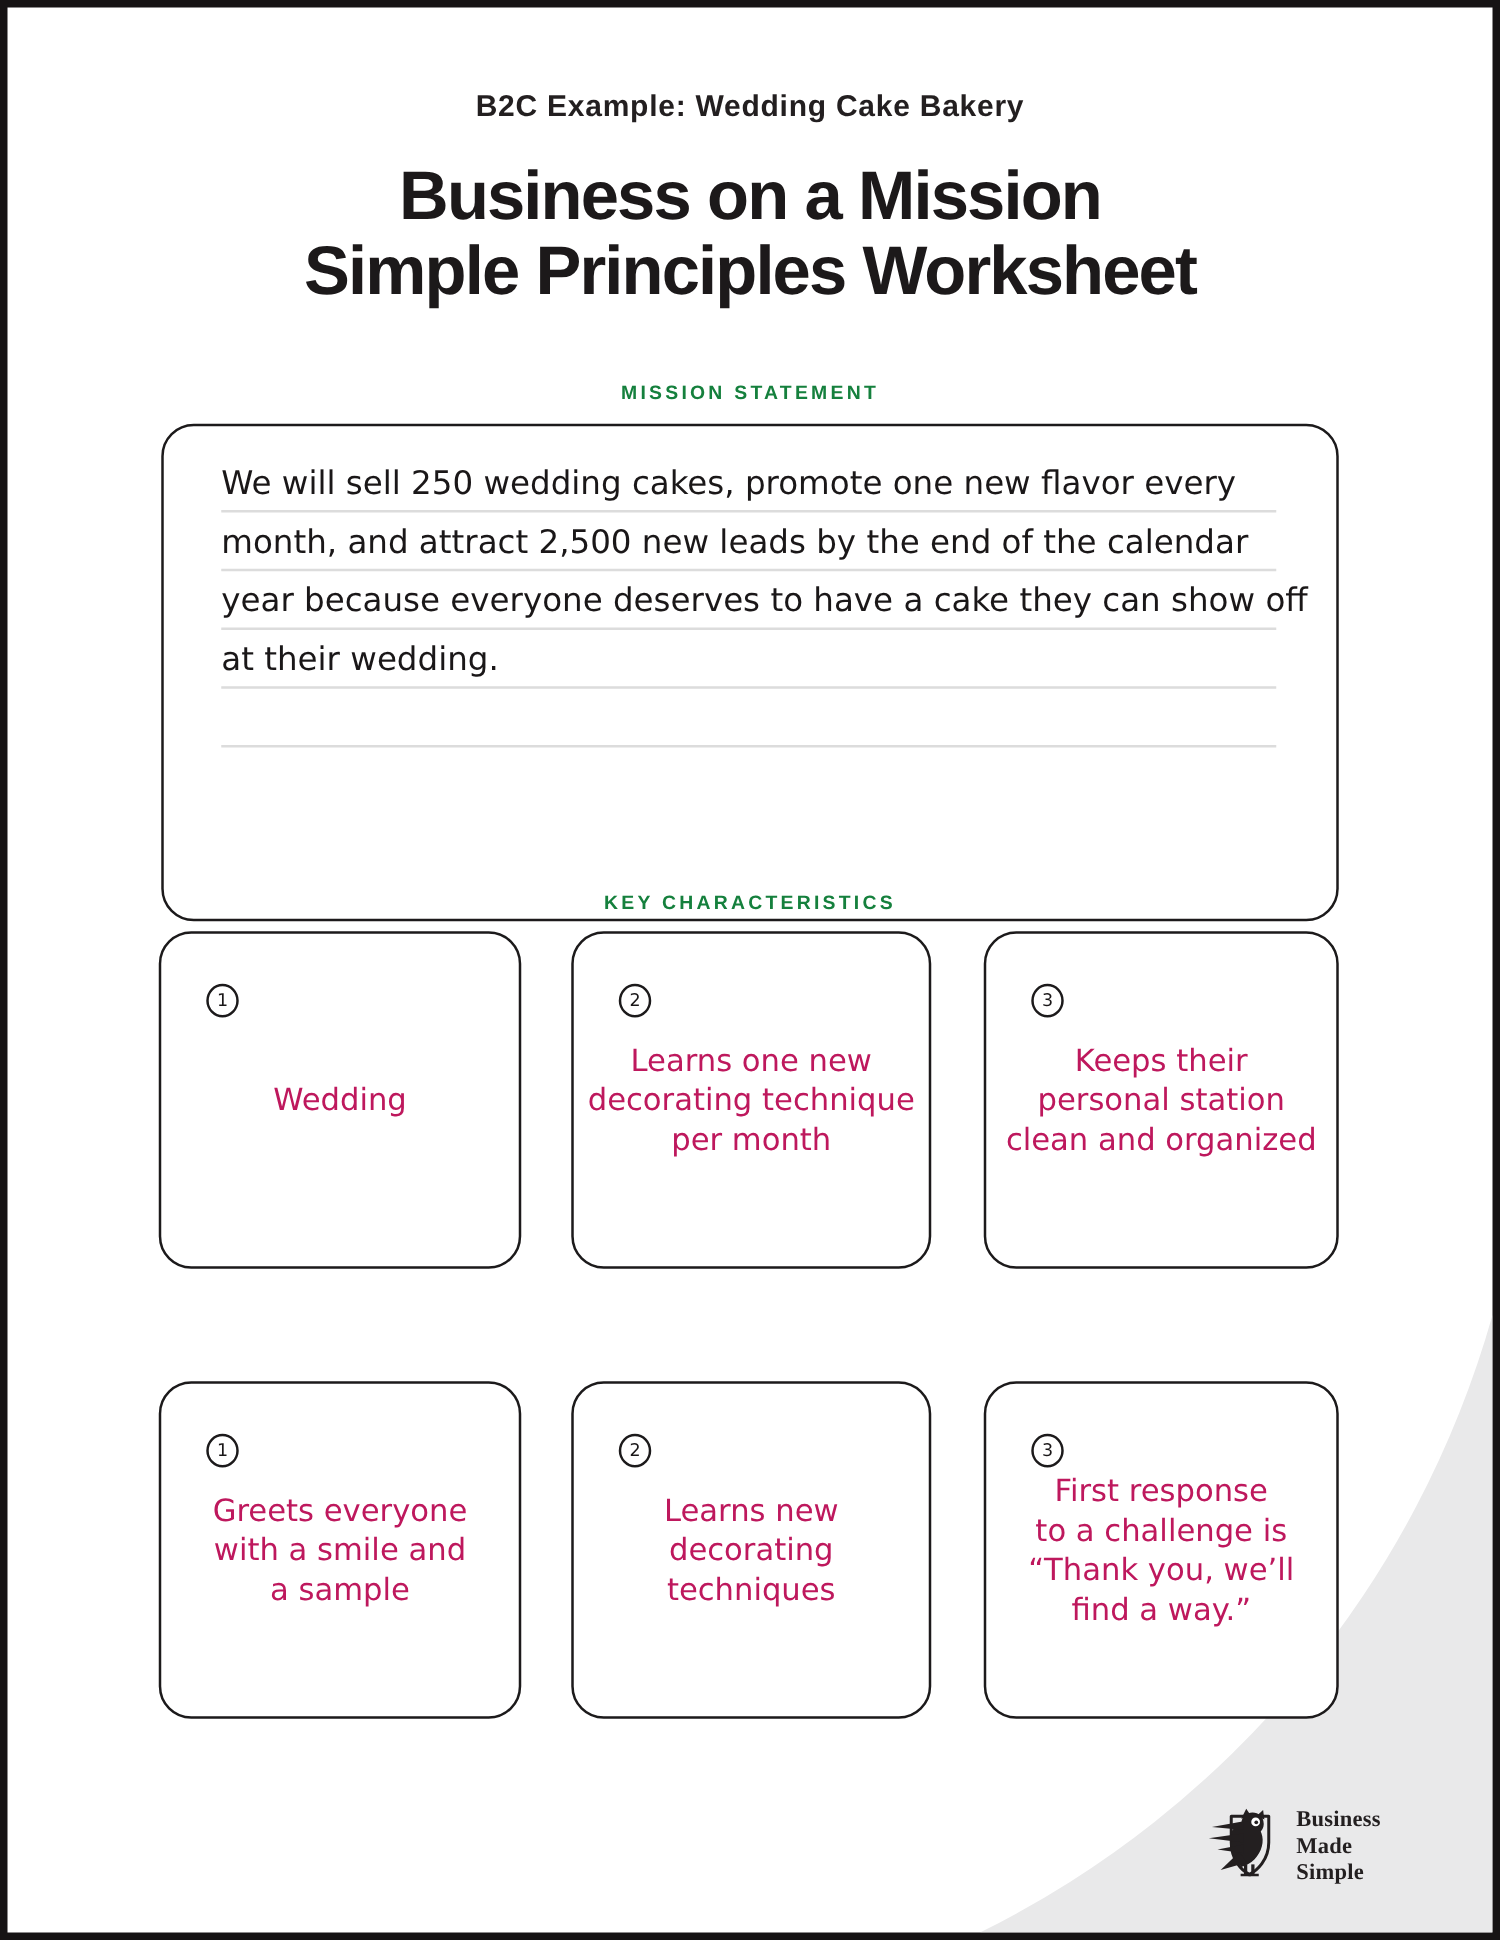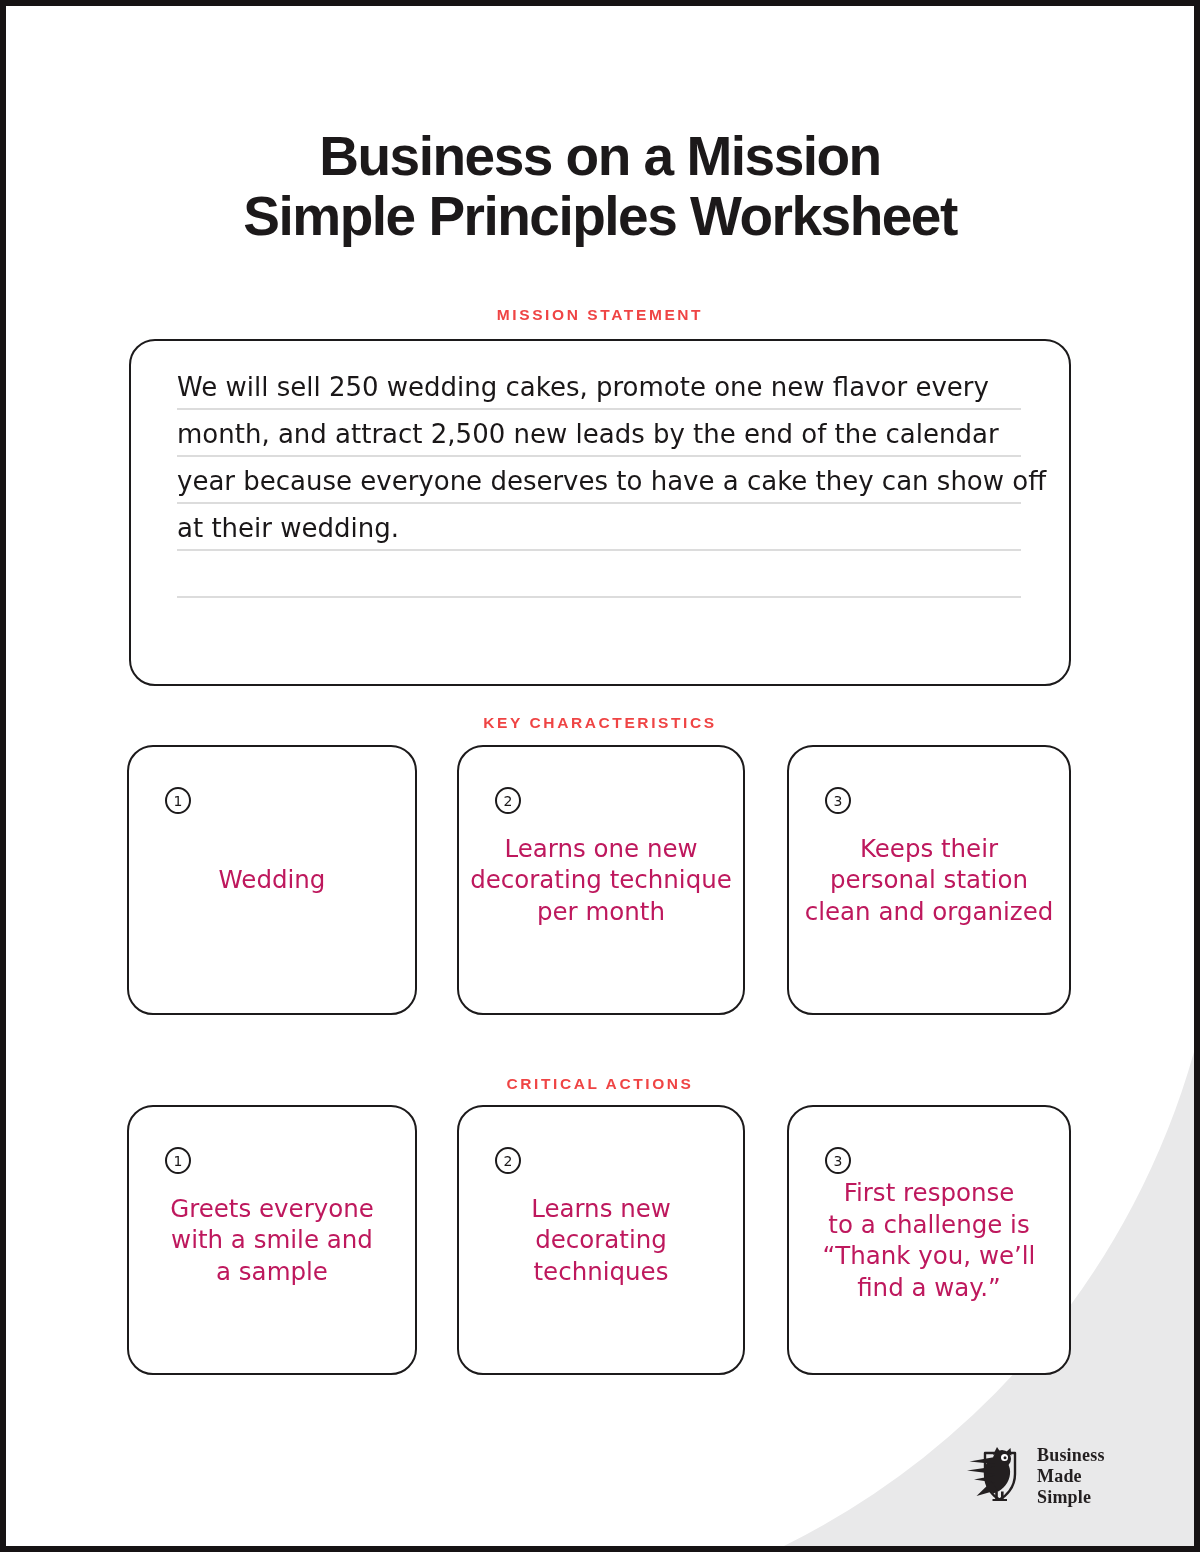--- a/index.html
+++ b/index.html
@@ -14,28 +14,28 @@
     position:absolute;top:66px;left:0;width:100%;text-align:center;
     font-weight:bold;font-size:24px;letter-spacing:.6px;color:#231f20;z-index:2;
   }
   .title{
     position:absolute;top:120px;left:0;width:100%;text-align:center;
     font-family:Liberation Sans, sans-serif;font-weight:bold;font-size:55px;
     line-height:60px;letter-spacing:-1.5px;color:#1c191a;z-index:2;
   }
   .section-label{
     position:absolute;left:0;width:100%;text-align:center;
-    font-weight:bold;font-size:15.5px;letter-spacing:2.6px;color:#ef4444;z-index:2;
+    font-weight:bold;font-size:15.5px;letter-spacing:2.6px;color:#15803d;z-index:2;
   }
   .label-mission{top:300px;}
   .label-kc{top:708px;}
   .label-ca{top:1069px;}
 
   .mission-box{
-    position:absolute;left:123px;top:333px;width:942px;height:347px;
+    position:absolute;left:123px;top:333px;width:942px;height:398px;
     box-sizing:border-box;border:2.5px solid #1c1a1b;border-radius:26px;
     background:#fff;z-index:2;
   }
   .mline{
     position:absolute;left:46px;right:48px;height:46px;
     border-bottom:2px solid #dcdcdc;
     display:flex;align-items:flex-end;
     font-family:"DejaVu Sans",sans-serif;font-size:26px;color:#1a1718;
     padding-bottom:6px;box-sizing:content-box;white-space:nowrap;overflow:visible;
   }
@@ -76,20 +76,21 @@
 </style>
 </head>
 <body>
 
 <div class="page">
 
   <svg class="corner-svg" viewBox="6 6 1188 1540" preserveAspectRatio="none" aria-hidden="true">
     <path d="M 1194 1052 A 791 791 0 0 1 784 1546 L 1194 1546 Z" fill="#e9e9ea"></path>
   </svg>
 
+  <div class="eyebrow">B2C Example: Wedding Cake Bakery</div>
 
   <div class="title">
     <div>Business on a Mission</div>
     <div>Simple Principles Worksheet</div>
   </div>
 
   <div class="section-label label-mission">MISSION STATEMENT</div>
 
   <div class="mission-box">
     <div class="mline mline-0">We will sell 250 wedding cakes, promote one new flavor every</div>
@@ -113,21 +114,20 @@
 per month</div>
     </div>
     <div class="card card-3">
       <div class="badge">3</div>
       <div class="card-text">Keeps their
 personal station
 clean and organized</div>
     </div>
   </div>
 
-  <div class="section-label label-ca">CRITICAL ACTIONS</div>
 
   <div class="row-ca">
     <div class="card card-1">
       <div class="badge">1</div>
       <div class="card-text">Greets everyone
 with a smile and
 a sample</div>
     </div>
     <div class="card card-2">
       <div class="badge">2</div>

